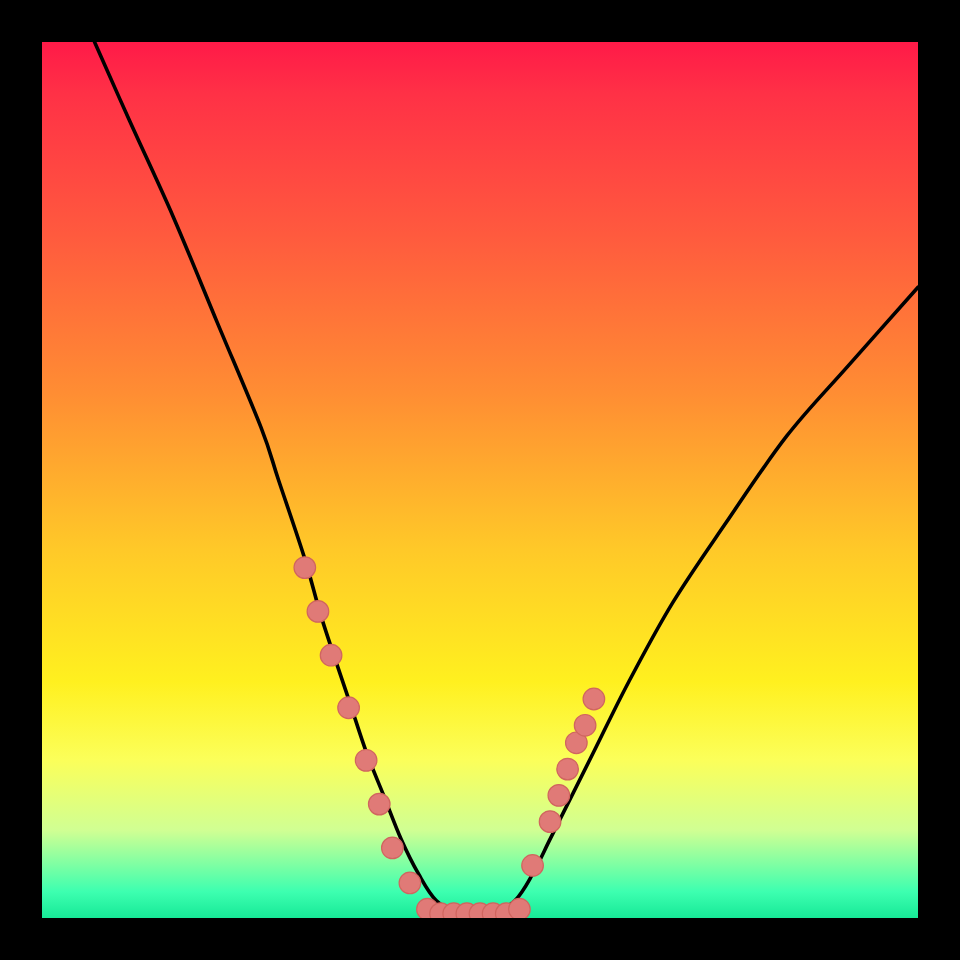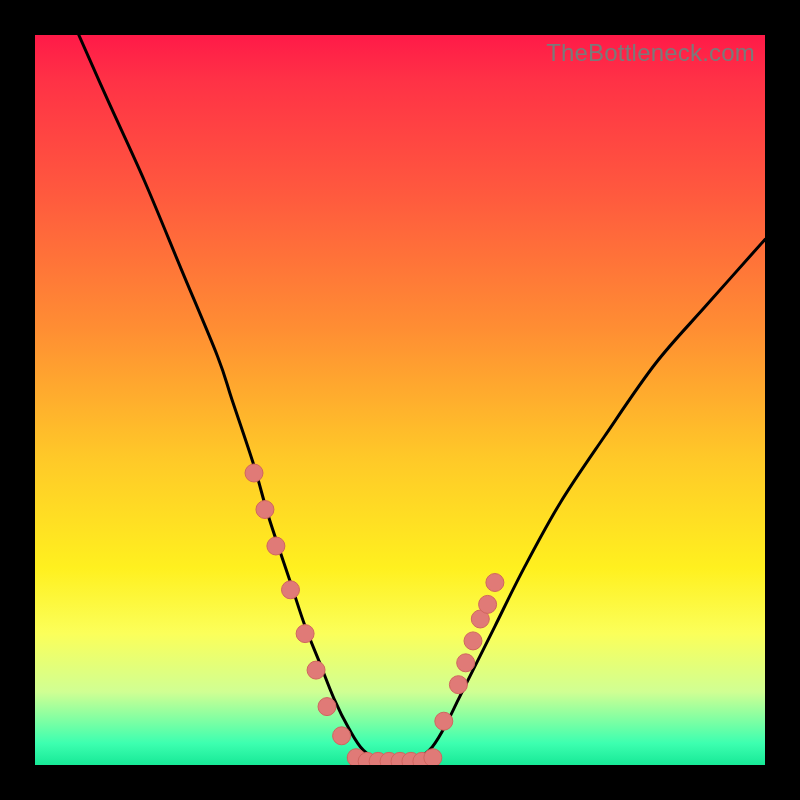--- a/index.html
+++ b/index.html
@@ -54,21 +54,20 @@
     top: 0;
     width: 730px;
     height: 730px;
   }
 </style>
 </head>
 <body>
 
 <div class="frame">
   <div class="plot">
-    <div class="watermark">TheBottleneck.com</div>
     <svg class="curves" viewBox="0 0 730 730" preserveAspectRatio="none">
       <g id="lines">
           <path d="M 43.8 0 C 48.666666666666664 10.949999999999989, 62.05 41.3666666666666, 73 65.69999999999993 C 83.95 90.03333333333326, 97.33333333333333 118.01666666666667, 109.5 146 C 121.66666666666667 173.98333333333335, 133.83333333333334 204.39999999999998, 146 233.59999999999997 C 158.16666666666666 262.79999999999995, 173.98333333333332 299.29999999999995, 182.5 321.2 C 191.01666666666668 343.1, 191.01666666666668 346.75, 197.10000000000002 365 C 203.18333333333337 383.25, 212.91666666666669 411.2333333333334, 219 430.70000000000005 C 225.08333333333331 450.1666666666667, 227.51666666666665 462.3333333333333, 233.6 481.79999999999995 C 239.68333333333334 501.2666666666666, 249.41666666666663 529.25, 255.49999999999997 547.5 C 261.5833333333333 565.75, 265.23333333333335 577.9166666666666, 270.1 591.3 C 274.9666666666667 604.6833333333333, 279.8333333333333 615.6333333333333, 284.7 627.8 C 289.56666666666666 639.9666666666666, 294.4333333333333 653.3499999999999, 299.29999999999995 664.3 C 304.16666666666663 675.25, 309.0333333333333 684.9833333333333, 313.9 693.5 C 318.76666666666665 702.0166666666667, 322.4166666666667 709.3166666666666, 328.5 715.4 C 334.5833333333333 721.4833333333333, 346.75 727.5666666666666, 350.4 730" fill="none" stroke="#000000" stroke-width="3" stroke-linecap="round"></path>
           <path d="M 372.3 730 C 375.95000000000005 727.5666666666666, 388.11666666666673 721.4833333333333, 394.20000000000005 715.4 C 400.28333333333336 709.3166666666666, 403.93333333333334 702.0166666666667, 408.8 693.5 C 413.6666666666667 684.9833333333333, 418.5333333333333 674.0333333333333, 423.4 664.3 C 428.26666666666665 654.5666666666666, 431.9166666666667 647.2666666666667, 438 635.1 C 444.0833333333333 622.9333333333334, 451.3833333333333 608.3333333333333, 459.9 591.3 C 468.41666666666663 574.2666666666667, 478.15000000000003 553.5833333333333, 489.1 532.9 C 500.05 512.2166666666667, 512.2166666666667 489.09999999999997, 525.6 467.2 C 538.9833333333333 445.3, 553.5833333333333 424.6166666666667, 569.4 401.5 C 585.2166666666667 378.3833333333333, 603.4666666666667 350.3999999999999, 620.5 328.49999999999994 C 637.5333333333333 306.59999999999997, 653.35 290.78333333333336, 671.6 270.1 C 689.85 249.41666666666669, 720.2666666666667 215.35, 730 204.39999999999998" fill="none" stroke="#000000" stroke-width="3" stroke-linecap="round"></path>
           <path d="M 313.9 722.7 C 316.3333333333333 723.9166666666667, 323.6333333333333 728.7833333333333, 328.5 730 C 333.3666666666667 731.2166666666667, 338.2333333333333 730, 343.09999999999997 730 C 347.96666666666664 730, 352.8333333333333 730, 357.7 730 C 362.56666666666666 730, 367.43333333333334 730, 372.3 730 C 377.1666666666667 730, 382.03333333333336 731.2166666666667, 386.90000000000003 730 C 391.7666666666667 728.7833333333333, 399.0666666666667 723.9166666666667, 401.50000000000006 722.7" fill="none" stroke="#000000" stroke-width="3" stroke-linecap="round"></path>
         </g>
       <g id="dots">
           <circle cx="219" cy="438" r="9" fill="#e07a77" stroke="#d0655f" stroke-width="1"></circle>
           <circle cx="229.95" cy="474.5" r="9" fill="#e07a77" stroke="#d0655f" stroke-width="1"></circle>
           <circle cx="240.9" cy="511" r="9" fill="#e07a77" stroke="#d0655f" stroke-width="1"></circle>

